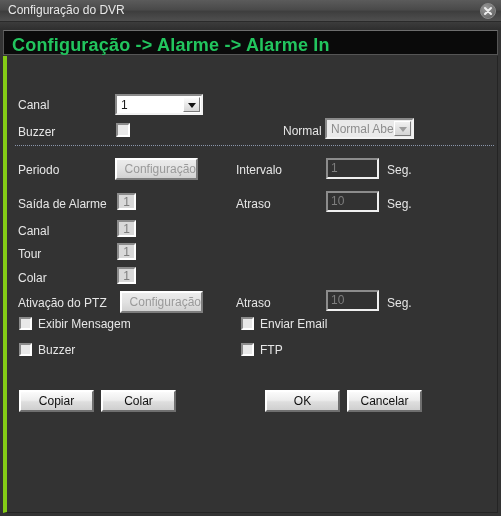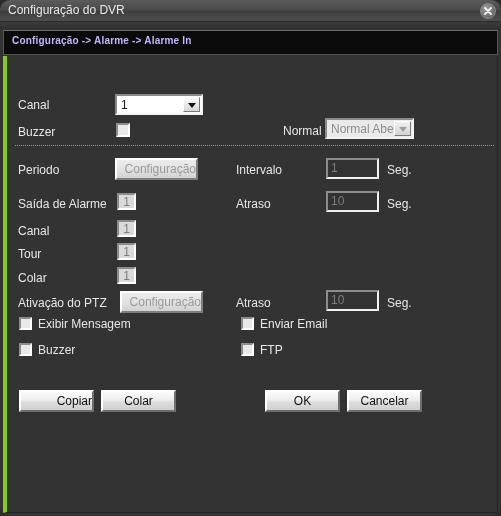--- a/index.html
+++ b/index.html
@@ -9,21 +9,20 @@
   }
   body {
     font-family: "Liberation Sans", sans-serif;
   }
   #app {
     position: relative;
     width: 501px;
     height: 516px;
     overflow: hidden;
     background: #333333;
-    border-radius: 10px;
   }
 
   
   .titlebar {
     position: absolute;
     left: 0; top: 0;
     width: 501px;
     height: 22px;
     background: linear-gradient(to bottom, #5b5b5b 0%, #4a4a4a 45%, #3e3e3e 55%, #4f4f4f 100%);
     border-bottom: 1px solid #2a2a2a;
@@ -70,23 +69,23 @@
     border-top: 1px solid #6e6e6e;
     border-left: 1px solid #555;
     border-right: 1px solid #555;
     border-bottom: 1px solid #555;
     box-sizing: border-box;
   }
   .pageheader-text {
     position: absolute;
     left: 8px;
     top: 4px;
-    font-size: 10px;
+    font-size: 18px;
     font-weight: bold;
-    color: #c4b5fd;
+    color: #22c55e;
     white-space: nowrap;
     letter-spacing: 0.2px;
   }
 
   
   .panel {
     position: absolute;
     left: 3px; top: 56px;
     width: 495px;
     height: 457px;
@@ -310,19 +309,19 @@
 
     <div class="cbox" style="left:234px; top:261px;"></div>
     <div class="lbl" style="left:253px; top:261px;">Enviar Email</div>
 
     <div class="cbox" style="left:12px; top:287px;"></div>
     <div class="lbl" style="left:31px; top:287px;">Buzzer</div>
 
     <div class="cbox" style="left:234px; top:287px;"></div>
     <div class="lbl" style="left:253px; top:287px;">FTP</div>
 
-    <div class="btn" style="left:12px;  top:334px; width:75px;text-align:right;">Copiar</div>
+    <div class="btn" style="left:12px;  top:334px; width:75px;">Copiar</div>
     <div class="btn" style="left:94px;  top:334px; width:75px;">Colar</div>
     <div class="btn" style="left:258px; top:334px; width:75px;">OK</div>
     <div class="btn" style="left:340px; top:334px; width:75px;">Cancelar</div>
 
   </div>
 </div>
 
 </body></html>

